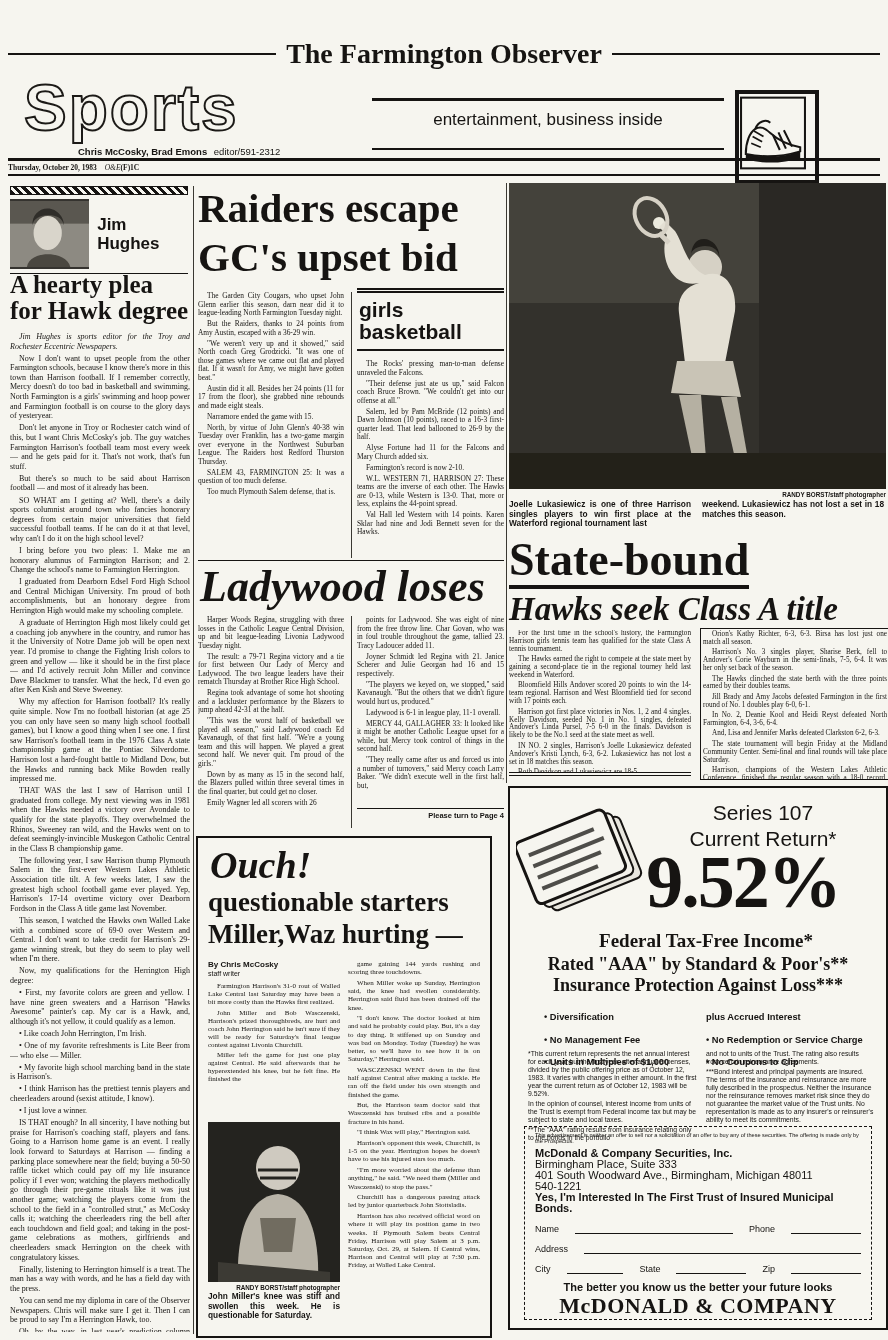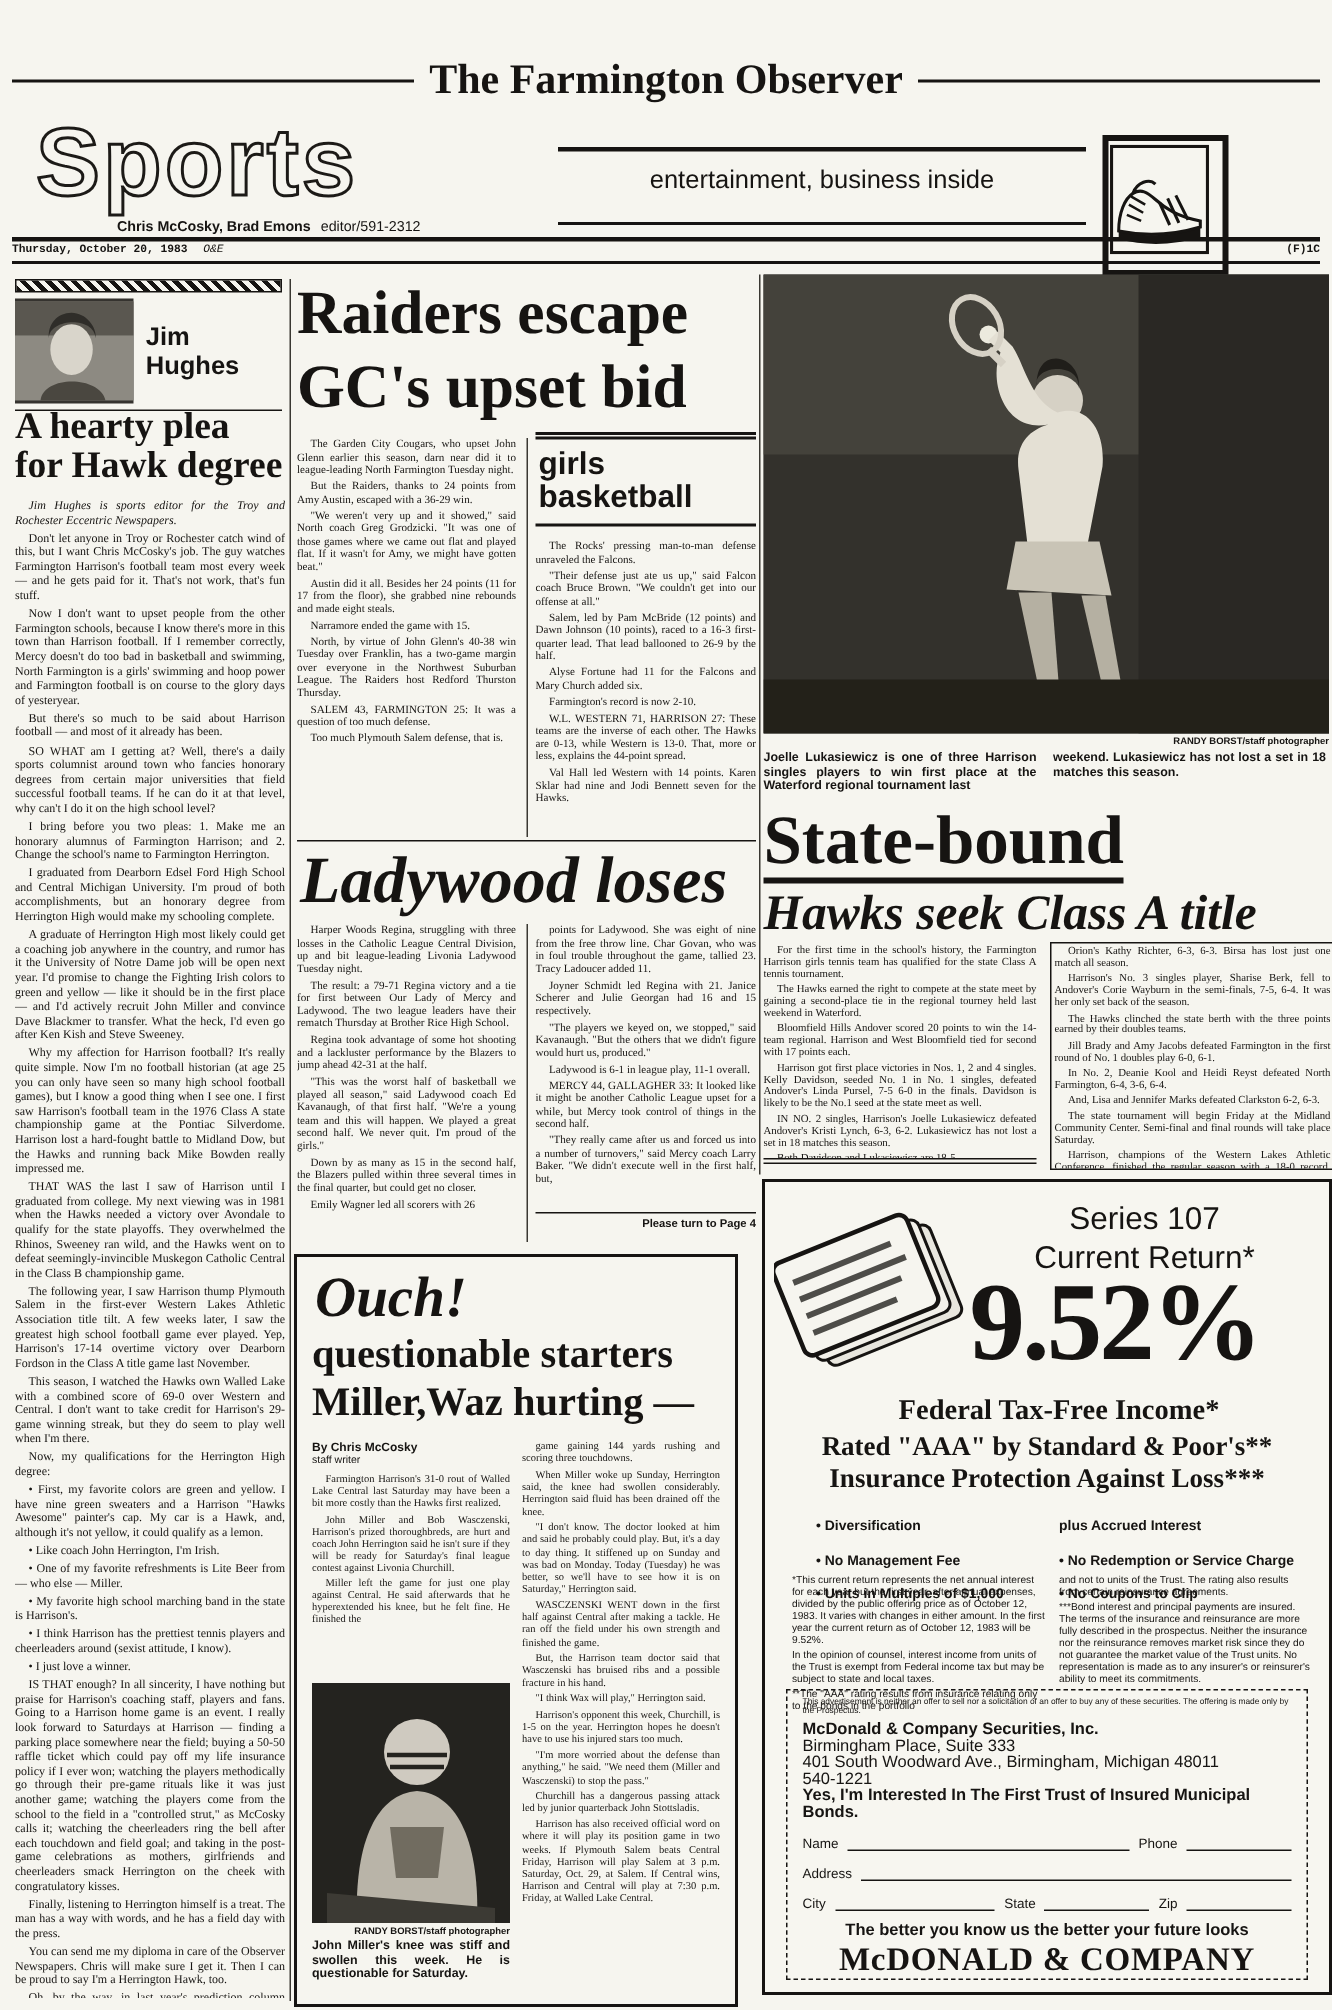--- a/index.html
+++ b/index.html
@@ -10,21 +10,21 @@
   .vrule{position:absolute;width:1px;background:#3a3832;}
   
   .mast-row{display:flex;align-items:center;gap:10px;}
   .mast-line{flex:1;height:2px;background:#161412;}
   .paper-title{font-family:"Liberation Serif",serif;font-weight:bold;font-size:28px;white-space:nowrap;letter-spacing:0px;}
   .sports{font-family:"Liberation Sans",sans-serif;font-weight:bold;font-size:64px;letter-spacing:2px;
           color:transparent;-webkit-text-stroke:2px #1c1a17;line-height:1;}
   .editorline{font-family:"Liberation Sans",sans-serif;font-size:9.5px;font-weight:bold;}
   .editorline .lite{font-weight:normal;}
   .tagline{font-family:"Liberation Sans",sans-serif;font-size:17px;text-align:center;}
-  .datebar{font-family:Liberation Mono, monospace;font-size:7.5px;font-weight:bold;display:flex;justify-content:space-between;}
+  .datebar{font-family:Liberation Serif, serif;font-size:7.5px;font-weight:bold;display:flex;}
   
   .story{font-size:7.4px;line-height:8.5px;text-align:justify;overflow:hidden;}
   .story p{margin:0 0 2.5px 0;text-indent:9px;}
   .headline{font-weight:bold;line-height:1.04;}
   .it{font-style:italic;}
   .hughes-body{font-size:8px;line-height:9.6px;}
   .hughes-body p:first-child{font-style:italic;}
   .gb-label{font-family:"Liberation Sans",sans-serif;font-weight:bold;font-size:21px;line-height:22px;}
   .caption{font-family:"Liberation Sans",sans-serif;font-weight:bold;font-size:8.3px;line-height:9.6px;text-align:justify;}
   .credit{font-family:"Liberation Sans",sans-serif;font-size:6.3px;font-weight:bold;text-align:right;}
@@ -34,21 +34,21 @@
   
   .adbox{border:2px solid #161412;background:#f7f6f0;}
   .ad-sans{font-family:"Liberation Sans",sans-serif;}
   .ad-head{font-weight:bold;text-align:center;font-family:"Liberation Serif",serif;}
   .bullets{font-family:"Liberation Sans",sans-serif;font-size:9.3px;font-weight:bold;line-height:13px;}
   .fineprint{font-family:"Liberation Sans",sans-serif;font-size:6.8px;line-height:8px;text-align:left;}
   .fineprint p{margin:0 0 2px 0;}
   .coupon{border:1.6px dashed #161412;padding:5px 10px;font-family:"Liberation Sans",sans-serif;overflow:hidden;}
   .coupon .disc{font-size:5.6px;line-height:6.4px;}
   .coupon .co{font-size:11px;line-height:11px;font-weight:bold;}
-  .formrow{display:flex;align-items:flex-end;font-size:9px;margin-top:9px;gap:6px;}
+  .formrow{display:flex;align-items:flex-end;font-size:9px;margin-top:9px;gap:16px;}
   .fill{flex:1;border-bottom:1px solid #161412;height:10px;}
   .fill.small{flex:0 0 70px;}
   .mc-logo{font-family:"Liberation Serif",serif;font-weight:bold;font-size:22px;text-align:center;letter-spacing:0.5px;}
   .photo{background:#35332f;overflow:hidden;}
 </style>
 </head>
 <body>
 
 <div class="page">
 
@@ -107,22 +107,22 @@
         <path d="M18,70 C20,52 60,52 64,70 Z" fill="#4a4740"></path>
       </svg>
       <div style="font-family:'Liberation Sans',sans-serif;font-weight:bold;font-size:17px;line-height:19px;">Jim Hughes</div>
     </div>
   </div>
 
   <div class="abs headline" style="left:10px;top:272px;width:180px;font-size:25px;">A hearty plea for Hawk degree</div>
 
   <div class="abs story hughes-body" style="left:10px;top:332px;width:180px;height:1000px;">
       <p>Jim Hughes is sports editor for the Troy and Rochester Eccentric Newspapers.</p>
+      <p>Now I don't want to upset people from the other Farmington schools, because I know there's more in this town than Harrison football. If I remember correctly, Mercy doesn't do too bad in basketball and swimming, North Farmington is a girls' swimming and hoop power and Farmington football is on course to the glory days of yesteryear.</p>
       <p>Don't let anyone in Troy or Rochester catch wind of this, but I want Chris McCosky's job. The guy watches Farmington Harrison's football team most every week — and he gets paid for it. That's not work, that's fun stuff.</p>
-      <p>Now I don't want to upset people from the other Farmington schools, because I know there's more in this town than Harrison football. If I remember correctly, Mercy doesn't do too bad in basketball and swimming, North Farmington is a girls' swimming and hoop power and Farmington football is on course to the glory days of yesteryear.</p>
       <p>But there's so much to be said about Harrison football — and most of it already has been.</p>
       <p>SO WHAT am I getting at? Well, there's a daily sports columnist around town who fancies honorary degrees from certain major universities that field successful football teams. If he can do it at that level, why can't I do it on the high school level?</p>
       <p>I bring before you two pleas: 1. Make me an honorary alumnus of Farmington Harrison; and 2. Change the school's name to Farmington Herrington.</p>
       <p>I graduated from Dearborn Edsel Ford High School and Central Michigan University. I'm proud of both accomplishments, but an honorary degree from Herrington High would make my schooling complete.</p>
       <p>A graduate of Herrington High most likely could get a coaching job anywhere in the country, and rumor has it the University of Notre Dame job will be open next year. I'd promise to change the Fighting Irish colors to green and yellow — like it should be in the first place — and I'd actively recruit John Miller and convince Dave Blackmer to transfer. What the heck, I'd even go after Ken Kish and Steve Sweeney.</p>
       <p>Why my affection for Harrison football? It's really quite simple. Now I'm no football historian (at age 25 you can only have seen so many high school football games), but I know a good thing when I see one. I first saw Harrison's football team in the 1976 Class A state championship game at the Pontiac Silverdome. Harrison lost a hard-fought battle to Midland Dow, but the Hawks and running back Mike Bowden really impressed me.</p>
       <p>THAT WAS the last I saw of Harrison until I graduated from college. My next viewing was in 1981 when the Hawks needed a victory over Avondale to qualify for the state playoffs. They overwhelmed the Rhinos, Sweeney ran wild, and the Hawks went on to defeat seemingly-invincible Muskegon Catholic Central in the Class B championship game.</p>
       <p>The following year, I saw Harrison thump Plymouth Salem in the first-ever Western Lakes Athletic Association title tilt. A few weeks later, I saw the greatest high school football game ever played. Yep, Harrison's 17-14 overtime victory over Dearborn Fordson in the Class A title game last November.</p>
       <p>This season, I watched the Hawks own Walled Lake with a combined score of 69-0 over Western and Central. I don't want to take credit for Harrison's 29-game winning streak, but they do seem to play well when I'm there.</p>
       <p>Now, my qualifications for the Herrington High degree:</p>

